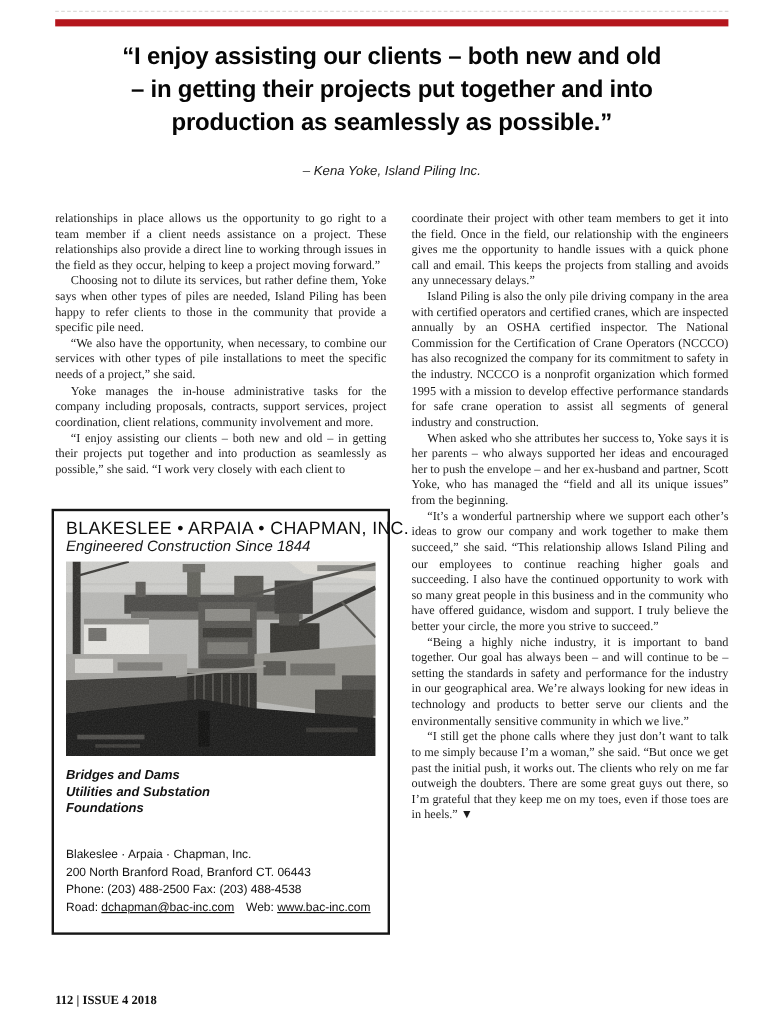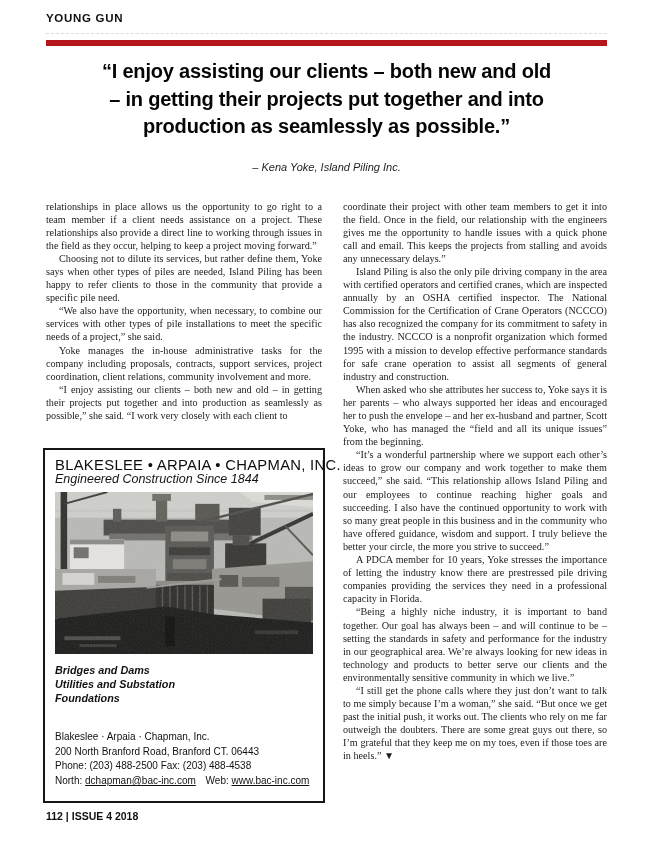--- a/index.html
+++ b/index.html
@@ -46,32 +46,31 @@
   .ad-photo svg{display:block;width:258px;height:162px;}
   .ad-services{display:flex;margin-top:9px;font-style:italic;font-weight:700;font-size:10.8px;line-height:14px;color:#121212;flex-direction:column;}
   .ad-services ul{list-style:none;margin:0;padding:0;width:50%;}
   .ad-contact{margin-top:25px;font-size:10px;line-height:14.6px;color:#111;}
   .ad-contact .line{white-space:nowrap;}
   a.u{color:inherit;text-decoration:underline;cursor:pointer;}
   .weblabel{margin-left:7px;}
 
   
   .folio{
-    position:absolute;left:46px;bottom:23px;
-    font-family:Liberation Sans, sans-serif;font-weight:bold;font-size:10.5px;color:#101010;
+    position:absolute;left:46px;bottom:5px;
+    font-family:Liberation Serif, serif;font-weight:bold;font-size:10.5px;color:#101010;
   }
 </style>
 </head>
 <body>
 
 <div class="page">
   <div class="content">
 
     <header>
-      <div class="kicker">YOUNG GUN</div>
       <div class="hairline"></div>
       <div class="red-rule" style="background: rgb(181, 22, 29);"></div>
     </header>
 
     <section class="pullquote">
       <div class="pq-lines">
           <span class="pq-line">“I enjoy assisting our clients – both new and old</span>
           <span class="pq-line">– in getting their projects put together and into</span>
           <span class="pq-line">production as seamlessly as possible.”</span>
         </div>
@@ -175,36 +174,35 @@
                 <li>Utilities and Substation</li>
                 <li>Foundations</li>
               </ul>
           </div>
 
           <div class="ad-contact">
             <div class="line">Blakeslee · Arpaia · Chapman, Inc.</div>
             <div class="line">200 North Branford Road, Branford CT. 06443</div>
             <div class="line">Phone: (203) 488-2500 Fax: (203) 488-4538</div>
             <div class="line">
-              <span>North:</span>
+              <span>Road:</span>
               <a class="u">dchapman@bac-inc.com</a>
               <span class="weblabel">Web:</span>
               <a class="u">www.bac-inc.com</a>
             </div>
           </div>
         </aside>
       </div>
 
       <div class="col">
         <div class="paras">
             <p>coordinate their project with other team members to get it into the field. Once in the field, our relationship with the engineers gives me the opportunity to handle issues with a quick phone call and email. This keeps the projects from stalling and avoids any unnecessary delays.”</p>
             <p>Island Piling is also the only pile driving company in the area with certified operators and certified cranes, which are inspected annually by an OSHA certified inspector. The National Commission for the Certification of Crane Operators (NCCCO) has also recognized the company for its commitment to safety in the industry. NCCCO is a nonprofit organization which formed 1995 with a mission to develop effective performance standards for safe crane operation to assist all segments of general industry and construction.</p>
             <p>When asked who she attributes her success to, Yoke says it is her parents – who always supported her ideas and encouraged her to push the envelope – and her ex-husband and partner, Scott Yoke, who has managed the “field and all its unique issues” from the beginning.</p>
             <p>“It’s a wonderful partnership where we support each other’s ideas to grow our company and work together to make them succeed,” she said. “This relationship allows Island Piling and our employees to continue reaching higher goals and succeeding. I also have the continued opportunity to work with so many great people in this business and in the community who have offered guidance, wisdom and support. I truly believe the better your circle, the more you strive to succeed.”</p>
-            <p>A PDCA member for 10 years, Yoke stresses the importance of letting the industry know there are prestressed pile driving companies providing the services they need in a professional capacity in Florida.</p>
             <p>“Being a highly niche industry, it is important to band together. Our goal has always been – and will continue to be – setting the standards in safety and performance for the industry in our geographical area. We’re always looking for new ideas in technology and products to better serve our clients and the environmentally sensitive community in which we live.”</p>
             <p>“I still get the phone calls where they just don’t want to talk to me simply because I’m a woman,” she said. “But once we get past the initial push, it works out. The clients who rely on me far outweigh the doubters. There are some great guys out there, so I’m grateful that they keep me on my toes, even if those toes are in heels.” ▼</p>
           </div>
       </div>
 
     </section>
   </div>
 
   <footer class="folio">112  |  ISSUE 4 2018</footer>
 </div>

